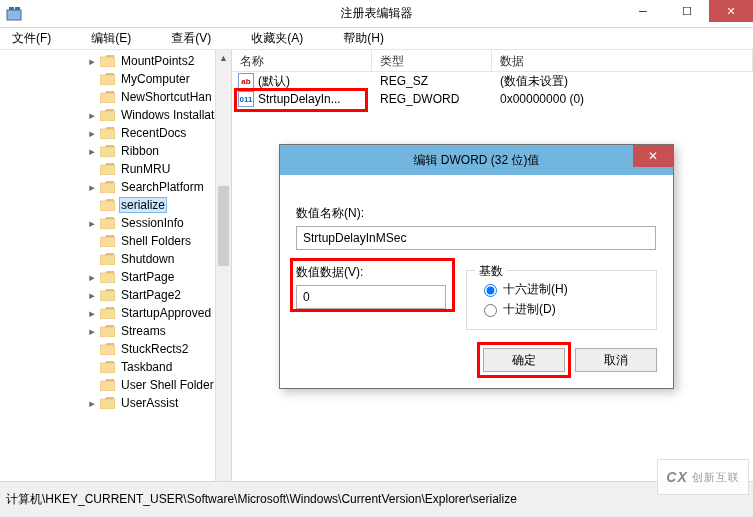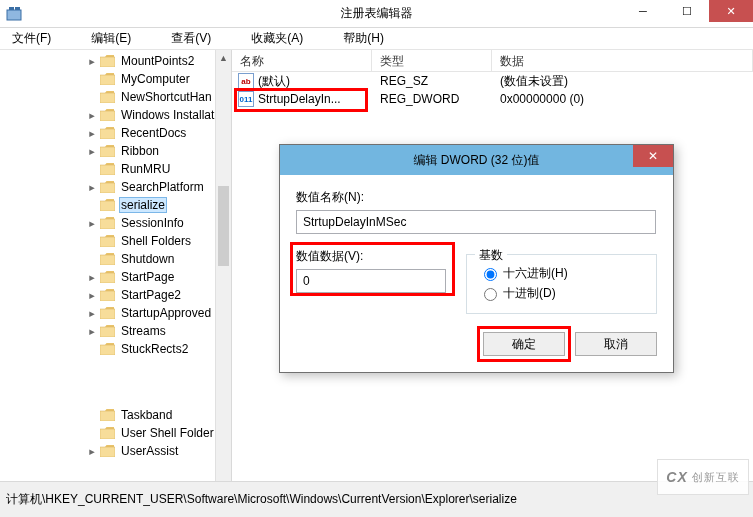--- a/index.html
+++ b/index.html
@@ -50,21 +50,21 @@
   .val-icon { width: 16px; height: 16px; margin-right: 4px; display: inline-flex; align-items: center; justify-content: center; border: 1px solid #7a9fcf; font-size: 8px; font-weight: bold; background: #fff; }
   .val-icon.sz { color: #b00; }
   .val-icon.dw { color: #0066cc; }
   .hl-red { border: 3px solid #ff0000; position: absolute; pointer-events: none; }
 
   
   .dialog { position: absolute; left: 279px; top: 144px; width: 395px; background: #fff; border: 1px solid #707070; box-shadow: 3px 3px 10px rgba(0,0,0,0.25); }
   .dlg-titlebar { height: 30px; background: #72b6e0; color: #000; display: flex; align-items: center; position: relative; }
   .dlg-titlebar .t { flex: 1; text-align: center; font-size: 12px; }
   .dlg-close { width: 40px; height: 22px; position: absolute; right: 0; top: 0; background: #c75050; color: #fff; display: flex; align-items: center; justify-content: center; font-size: 12px; }
-  .dlg-body { padding: 14px 16px 16px 16px; }
+  .dlg-body { padding: 14px 16px 16px 16px; margin-top: 16px; }
   .field-label { margin-bottom: 4px; font-size: 12px; }
   .text-input { width: 360px; height: 24px; border: 1px solid #abadb3; padding: 2px 6px; font-size: 12px; background: #fff; }
   .row2 { display: flex; margin-top: 14px; }
   .row2 .left { width: 170px; }
   .row2 .left .text-input { width: 150px; }
   .fieldset { border: 1px solid #d5dfe5; padding: 8px 12px 10px 12px; position: relative; margin-top: 6px; }
   .fieldset .legend { position: absolute; top: -8px; left: 8px; background: #fff; padding: 0 4px; font-size: 12px; }
   .radio-row { display: flex; align-items: center; height: 20px; font-size: 12px; }
   .radio-row input { margin-right: 6px; }
   .dlg-buttons { display: flex; justify-content: flex-end; gap: 10px; margin-top: 18px; }
@@ -271,21 +271,21 @@
         <div class="tree-row" style="padding-left: 86px;">
           <span class="exp"></span>
           <span class="folder-icon">
             <svg viewBox="0 0 15 12">
               <path d="M0 2 L5 2 L6.5 0 L14 0 L14 2 Z" fill="#e8c26a"></path>
               <rect x="0" y="2" width="15" height="10" fill="#f7dd9a" stroke="#d6b157" stroke-width="0.5"></rect>
             </svg>
           </span>
           <span class="label">StuckRects2</span>
         </div>
-        <div class="tree-row" style="padding-left: 86px; margin-top: 48px;">
+        <div class="tree-row" style="padding-left: 86px;">
           <span class="exp"></span>
           <span class="folder-icon">
             <svg viewBox="0 0 15 12">
               <path d="M0 2 L5 2 L6.5 0 L14 0 L14 2 Z" fill="#e8c26a"></path>
               <rect x="0" y="2" width="15" height="10" fill="#f7dd9a" stroke="#d6b157" stroke-width="0.5"></rect>
             </svg>
           </span>
           <span class="label">Taskband</span>
         </div>
         <div class="tree-row" style="padding-left: 86px;">

